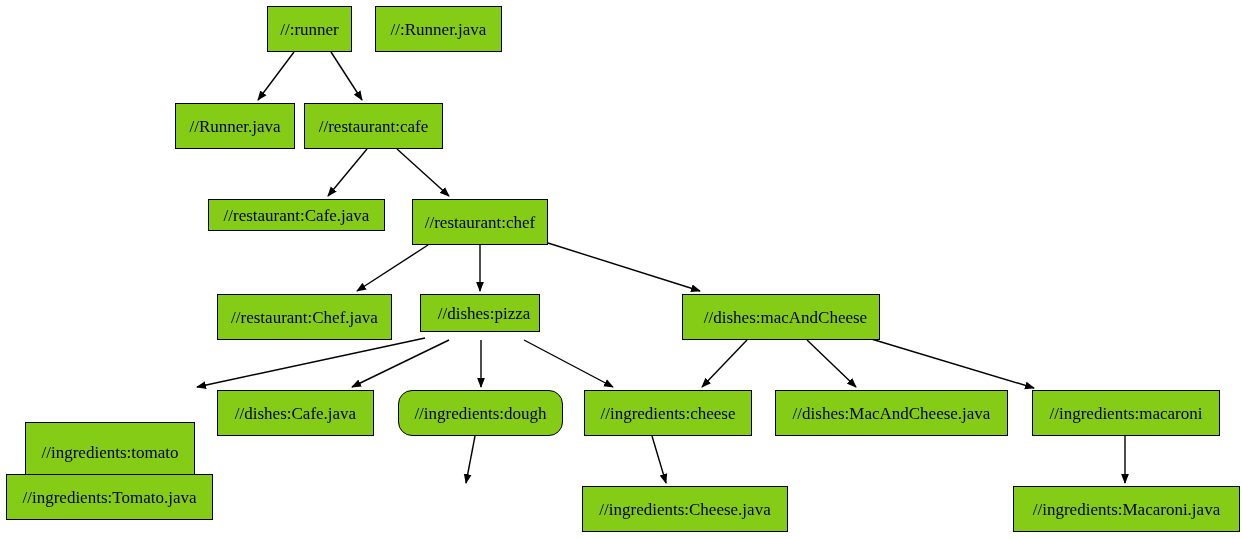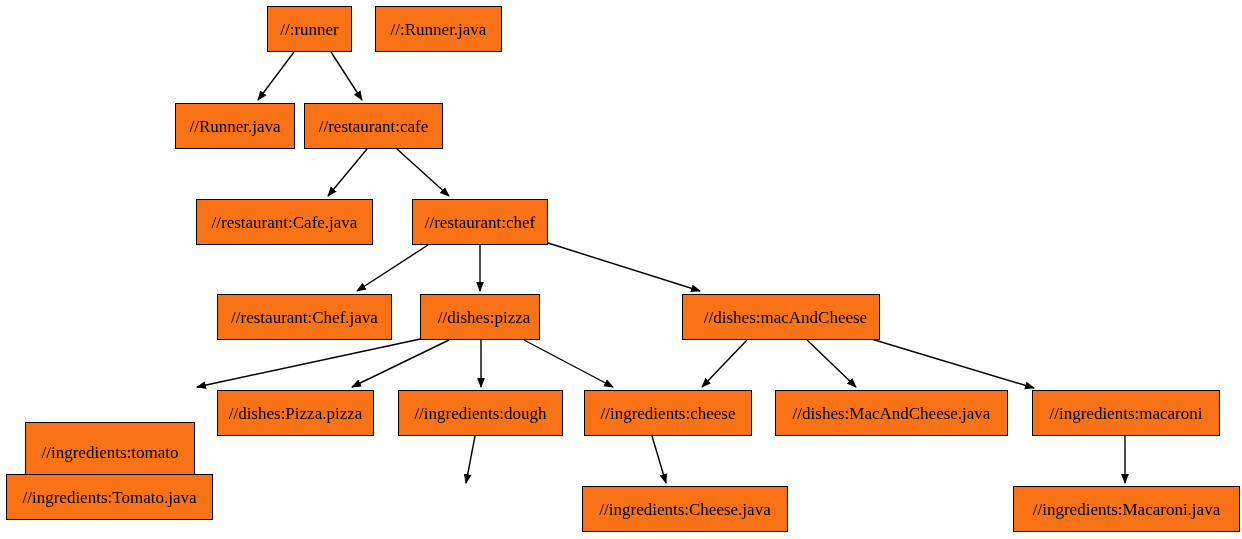--- a/index.html
+++ b/index.html
@@ -23,21 +23,21 @@
     height: 539px;
   }
   #edges line {
     stroke: #000000;
     stroke-width: 1.4;
   }
   .node {
     position: absolute;
     box-sizing: border-box;
     border: 1.5px solid #000000;
-    background: #f97316;
+    background: #84cc16;
     color: #000000;
     font-size: 17px;
     display: flex;
     align-items: center;
     justify-content: center;
     white-space: nowrap;
     line-height: 1;
   }
 </style>
 </head>
@@ -70,30 +70,30 @@
     <line x1="652" y1="436" x2="666" y2="483" marker-end="url(#arrow)"></line>
     <line x1="1125" y1="436" x2="1125" y2="483" marker-end="url(#arrow)"></line>
   </svg>
 
   <div class="node" style="left:267px;  top:6px;   width:85px;  height:46px;">//:runner</div>
   <div class="node" style="left:375px;  top:6px;   width:127px; height:46px;">//:Runner.java</div>
 
   <div class="node" style="left:175px;  top:103px; width:120px; height:46px;">//Runner.java</div>
   <div class="node" style="left:304px;  top:103px; width:139px; height:46px;">//restaurant:cafe</div>
 
-  <div class="node" style="left:196px;  top:199px; width:177px; height:46px;">//restaurant:Cafe.java</div>
+  <div class="node" style="left:208px;  top:199px; width:177px; height:32px;">//restaurant:Cafe.java</div>
   <div class="node" style="left:412px;  top:199px; width:136px; height:46px;">//restaurant:chef</div>
 
   <div class="node" style="left:217px;  top:294px; width:175px; height:46px;">//restaurant:Chef.java</div>
-  <div class="node" style="left:420px;  top:294px; width:120px; height:46px;padding-left:8px;">//dishes:pizza</div>
+  <div class="node" style="left:420px;  top:294px; width:120px; height:38px;padding-left:8px;">//dishes:pizza</div>
   <div class="node" style="left:682px;  top:294px; width:198px; height:46px;padding-left:9px;">//dishes:macAndCheese</div>
 
   <div class="node" style="left:25px;   top:390px; width:170px; height:60px;margin-top:32px;">//ingredients:tomato</div>
-  <div class="node" style="left:217px;  top:390px; width:157px; height:46px;">//dishes:Pizza.pizza</div>
-  <div class="node" style="left:398px;  top:390px; width:165px; height:46px;">//ingredients:dough</div>
+  <div class="node" style="left:217px;  top:390px; width:157px; height:46px;">//dishes:Cafe.java</div>
+  <div class="node" style="left:398px;  top:390px; width:165px; height:46px;border-radius:14px;">//ingredients:dough</div>
   <div class="node" style="left:584px;  top:390px; width:168px; height:46px;">//ingredients:cheese</div>
   <div class="node" style="left:775px;  top:390px; width:233px; height:46px;">//dishes:MacAndCheese.java</div>
   <div class="node" style="left:1032px; top:390px; width:188px; height:46px;">//ingredients:macaroni</div>
 
   <div class="node" style="left:6px;    top:474px; width:207px; height:46px;">//ingredients:Tomato.java</div>
   <div class="node" style="left:582px;  top:486px; width:206px; height:46px;">//ingredients:Cheese.java</div>
   <div class="node" style="left:1013px; top:486px; width:227px; height:46px;">//ingredients:Macaroni.java</div>
 
 </div>
 

